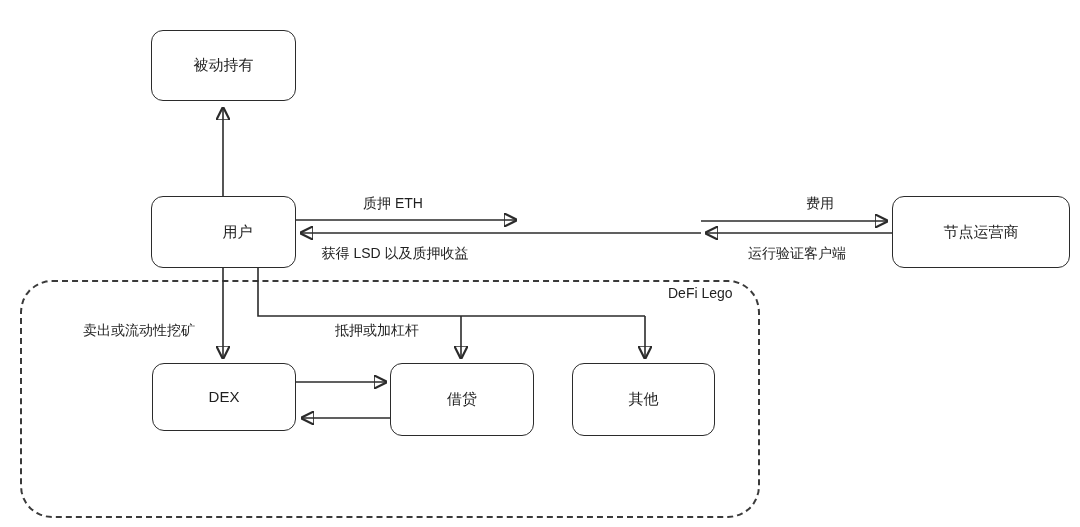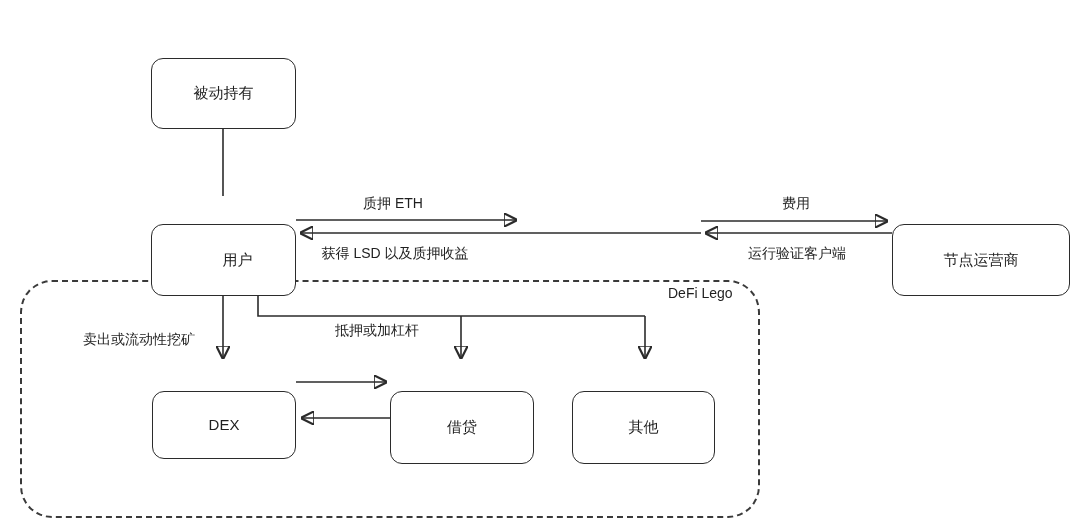--- a/index.html
+++ b/index.html
@@ -23,21 +23,20 @@
     display: flex;
     flex-direction: column;
     align-items: center;
     justify-content: center;
     font-size: 15px;
     color: #1f1f1f;
     line-height: 1.35;
     text-align: center;
     box-sizing: border-box;
     z-index: 2;
-    margin-top: 28px;
   }
   .edge-label {
     position: absolute;
     transform: translateX(-50%);
     font-size: 14px;
     color: #1f1f1f;
     white-space: nowrap;
     z-index: 3;
   }
   .group-box {
@@ -127,18 +126,18 @@
   <div class="node" style="left:390px; top:363px; width:144px; height:73px;align-items:center;">
     <span>借贷</span>
   </div>
 
   <div class="node" style="left:572px; top:363px; width:143px; height:73px;text-align:center;">
     <span>其他</span>
   </div>
 
   <div class="edge-label" style="left:393px; top:195px;">质押 ETH</div>
   <div class="edge-label" style="left:395px; top:245px;">获得 LSD 以及质押收益</div>
-  <div class="edge-label" style="left:796px; top:195px;font-family:Liberation Serif, serif;">费用</div>
+  <div class="edge-label" style="left:820px; top:195px;font-family:Liberation Serif, serif;">费用</div>
   <div class="edge-label" style="left:797px; top:245px;">运行验证客户端</div>
-  <div class="edge-label" style="left:139px; top:331px;text-align:right;">卖出或流动性挖矿</div>
+  <div class="edge-label" style="left:139px; top:322px;text-align:right;">卖出或流动性挖矿</div>
   <div class="edge-label" style="left:377px; top:322px;">抵押或加杠杆</div>
 
 </div>
 
 </body></html>

